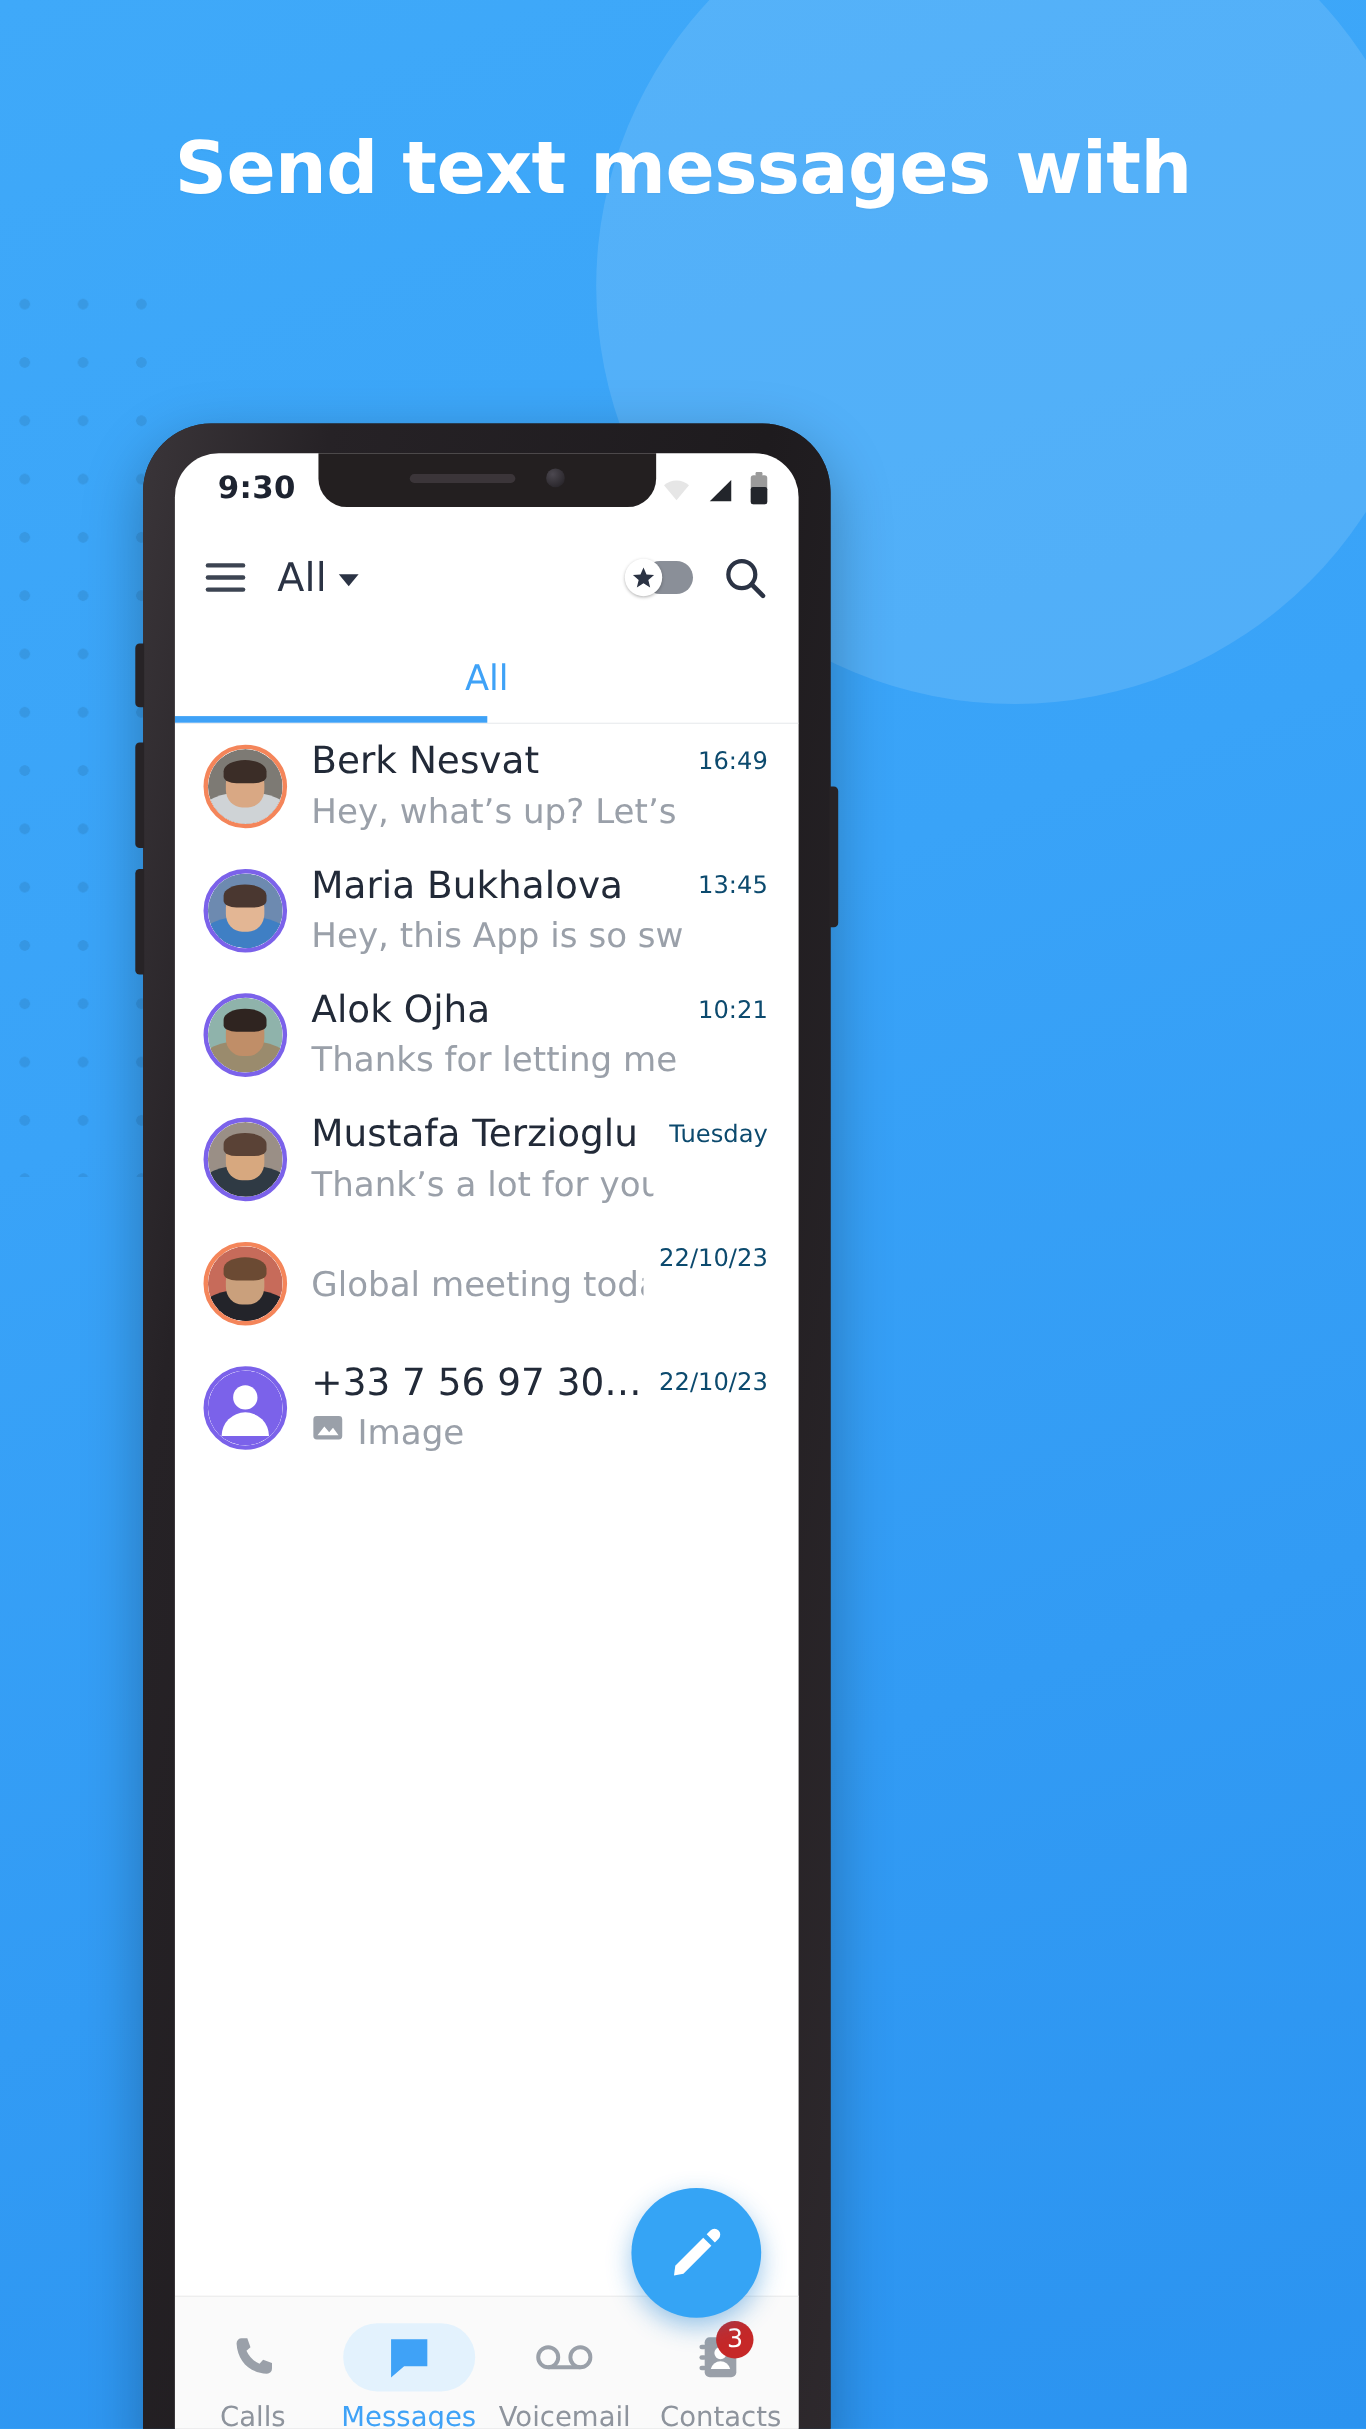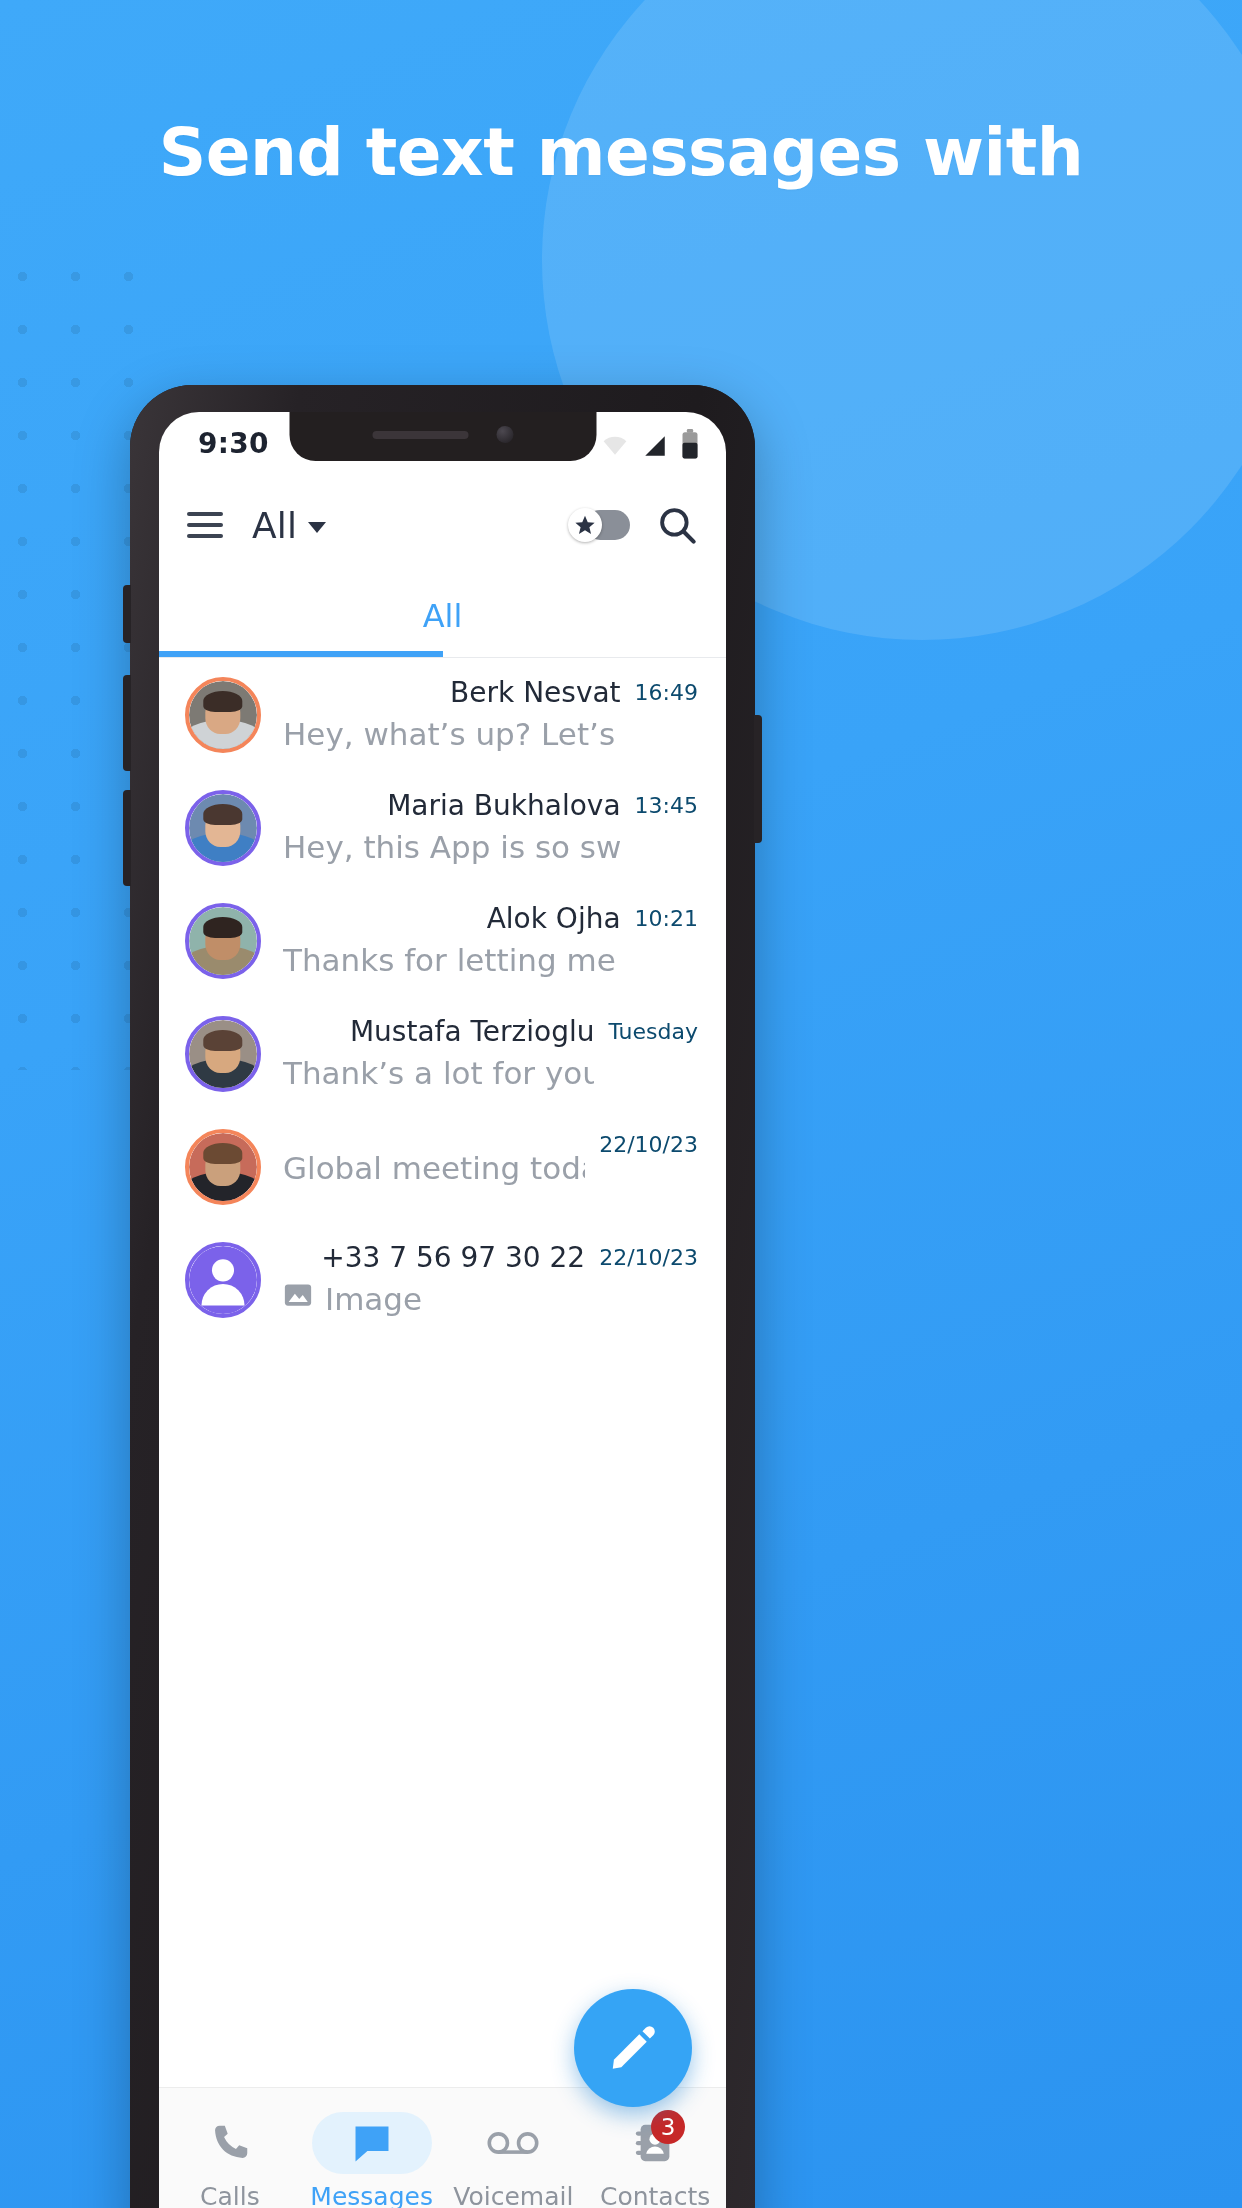--- a/index.html
+++ b/index.html
@@ -135,22 +135,22 @@
   #tab-underline{ position:absolute; bottom:0; left:0; width:50%; height:6px; background:#3fa2f7; }
   #tabs-divider{ height:1px; background:#e8eaed; }
 
   
   #msg-list{ position:relative; }
   .msg-row{ display:flex; align-items:center; padding:16px 28px 16px 26px; height:113px; cursor:pointer;}
   .avatar{ width:76px; height:76px; border-radius:50%; flex:none; position:relative;
            overflow:hidden; border:4px solid transparent; }
   .av-inner{ position:absolute; inset:0; border-radius:50%; overflow:hidden; }
   .msg-body{ flex:1; min-width:0; margin-left:22px; }
-  .msg-name{ font-size:28px; color:#222a38; line-height:1.25; white-space:nowrap;
-             overflow:hidden; text-overflow:ellipsis;text-align:right; }
+  .msg-name{ font-size:34px; color:#222a38; line-height:1.25; white-space:nowrap;
+             overflow:hidden; text-overflow:ellipsis; }
   .msg-sub{ font-size:31px; color:#9aa0a9; line-height:1.3; margin-top:4px;
             white-space:nowrap; overflow:hidden; text-overflow:ellipsis;
             display:flex; align-items:center; gap:12px; }
   .msg-time{ font-size:22px; color:#0c4a6e; flex:none; align-self:flex-start;
              margin-top:6px; margin-left:14px; white-space:nowrap; }
 
   
   #fab{
     position:absolute; right:34px; bottom:128px;
     width:118px; height:118px; border-radius:50%;

